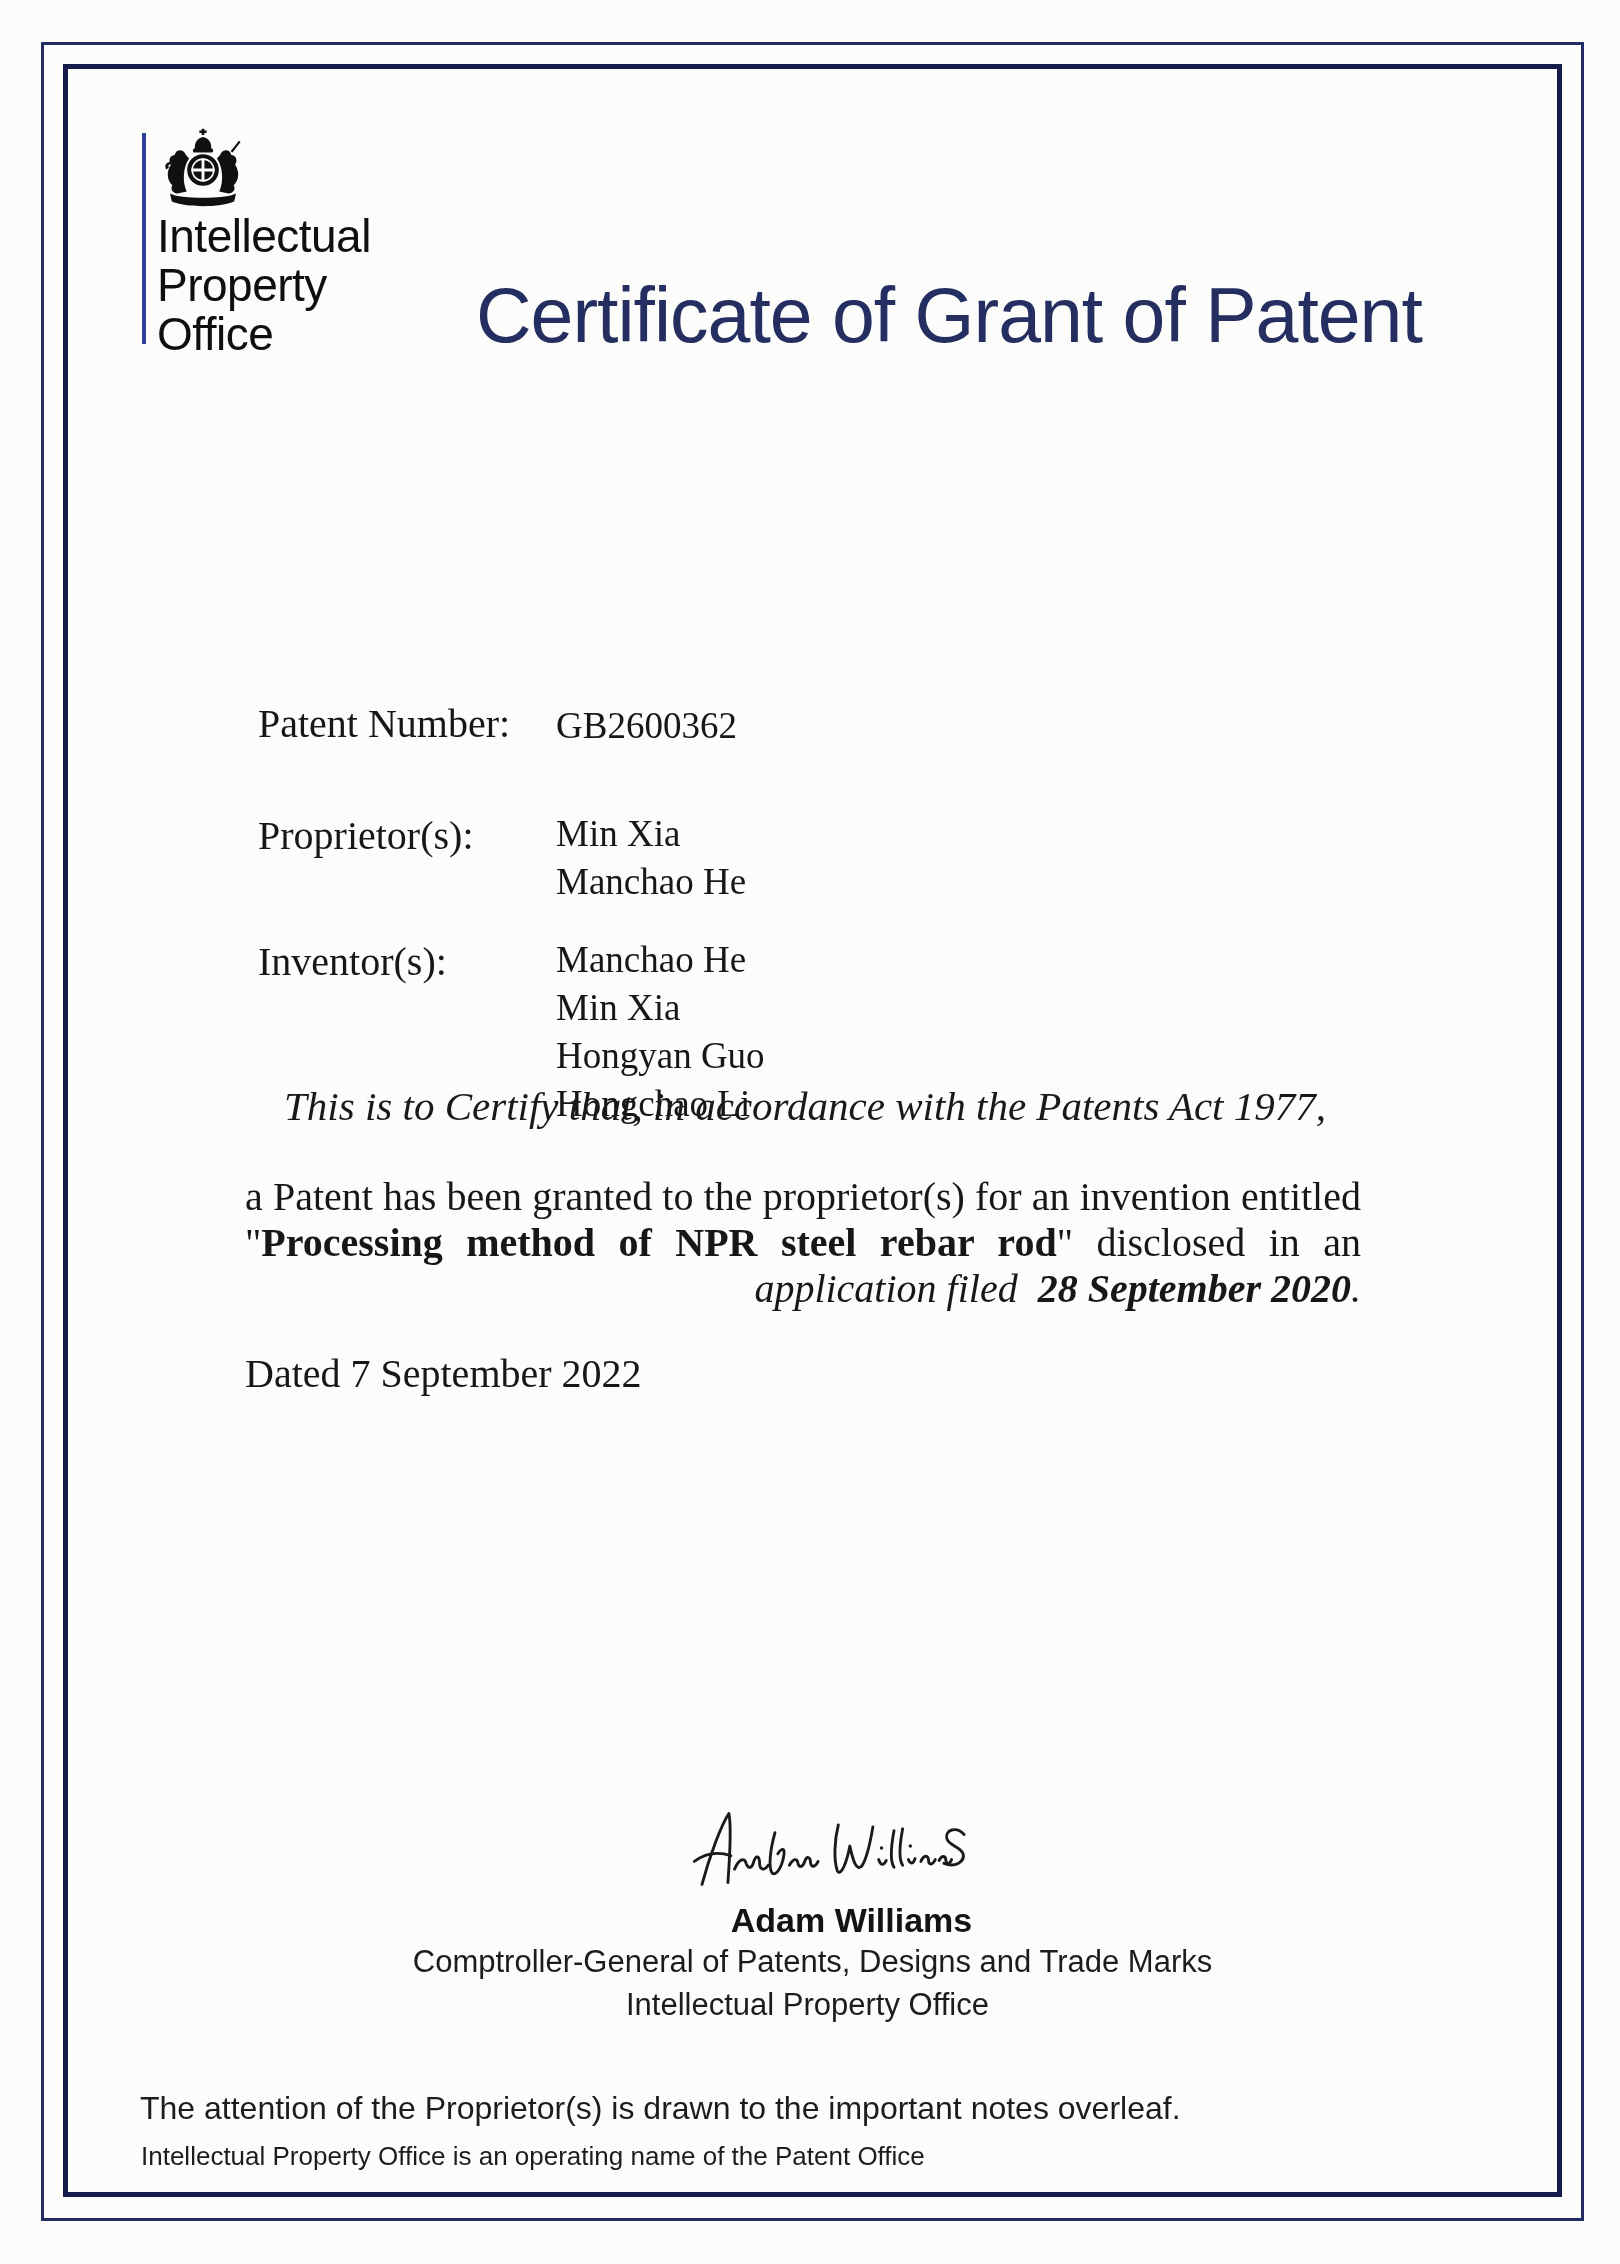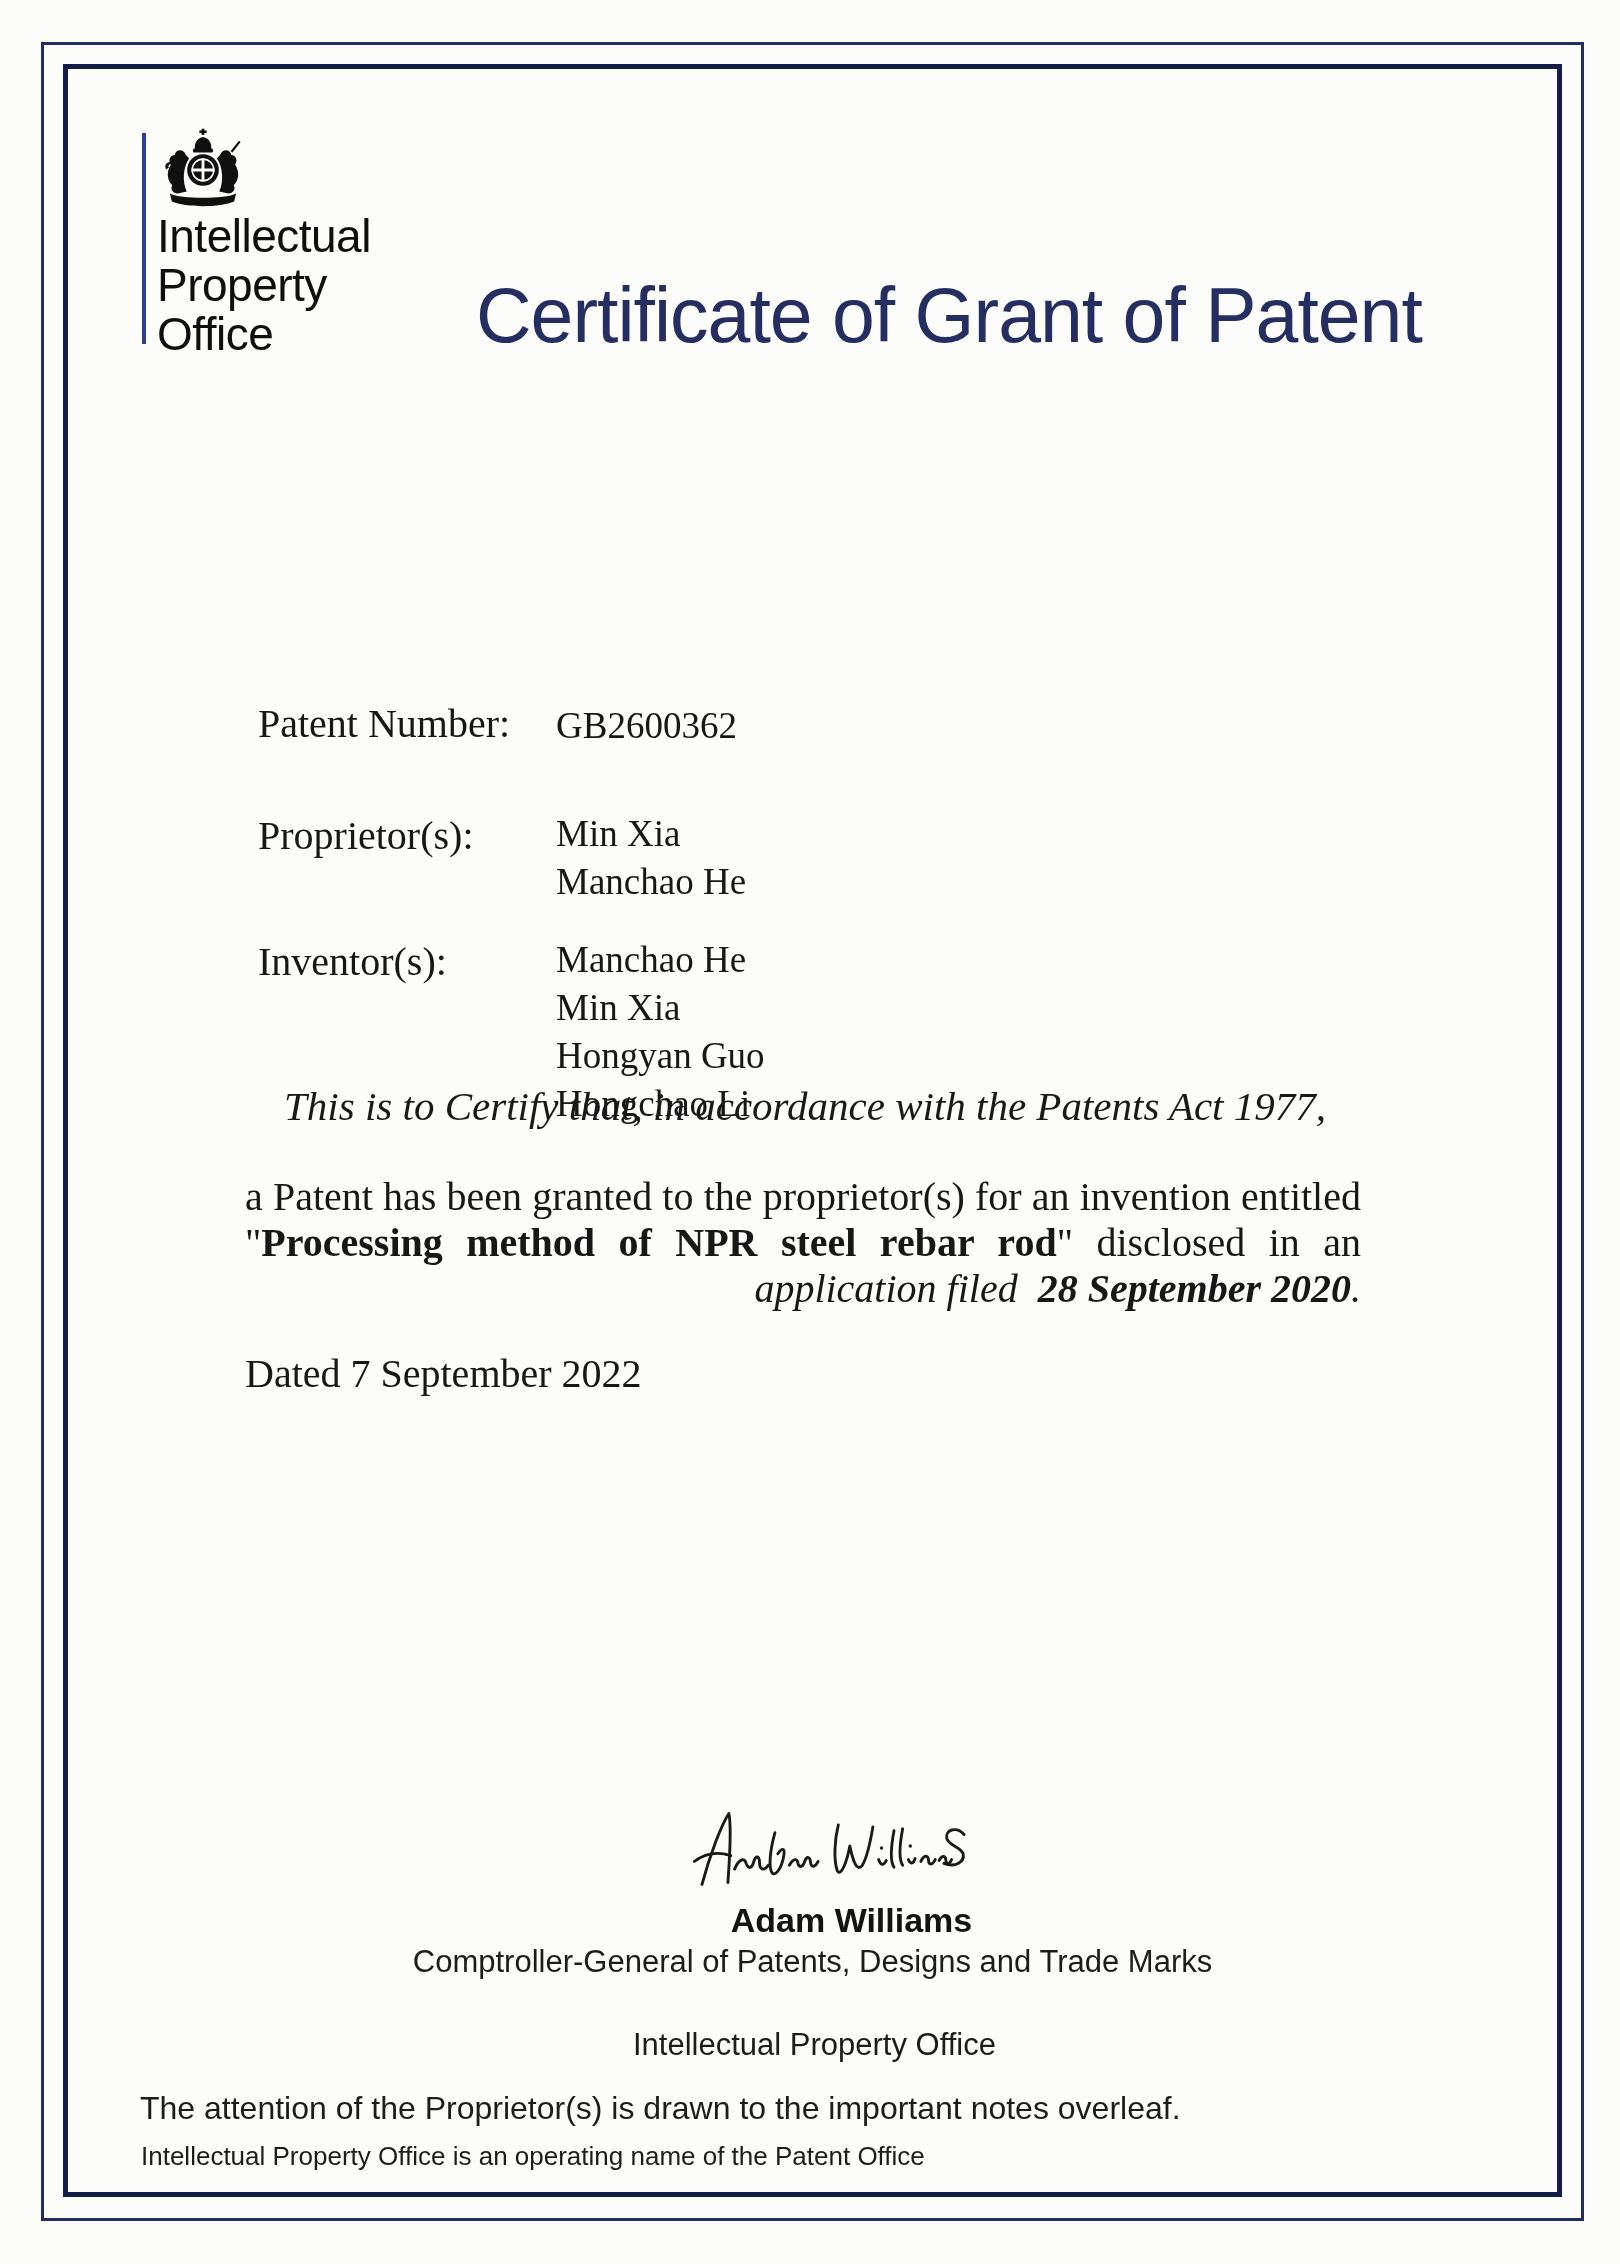--- a/index.html
+++ b/index.html
@@ -67,22 +67,22 @@
   .signature{position:absolute;left:672px;top:1800px;width:300px;height:96px;}
   .sig-name{
     position:absolute;left:63px;top:1901px;width:1577px;text-align:center;
     font-size:34px;font-weight:700;color:#131313;
   }
   .sig-role{
     position:absolute;left:63px;top:1944px;width:1499px;text-align:center;
     font-size:31px;color:#1c1c1c;
   }
   .sig-office{
-    position:absolute;left:65px;top:1987px;width:1499px;text-align:center;
-    font-size:31px;color:#1c1c1c;margin-top:40px;
+    position:absolute;left:58px;top:1987px;width:1499px;text-align:center;
+    font-size:31px;color:#1c1c1c;
   }
   
   .attention-note{
     position:absolute;left:140px;top:2074px;font-size:32px;color:#1c1c1c;white-space:nowrap;margin-top:16px;
   }
   .operating-note{
     position:absolute;left:141px;top:2141px;font-size:26px;color:#1c1c1c;white-space:nowrap;
   }
 </style>
 </head>

